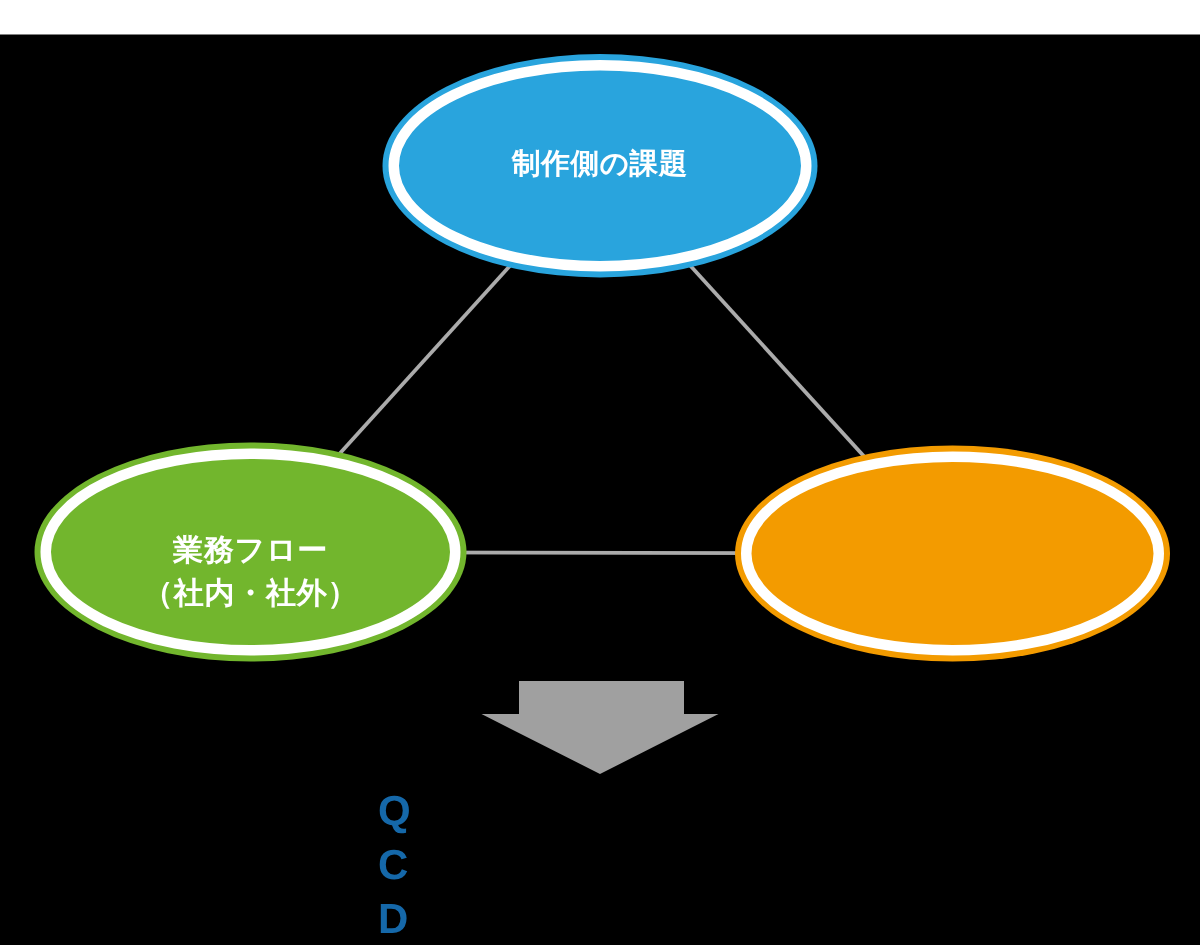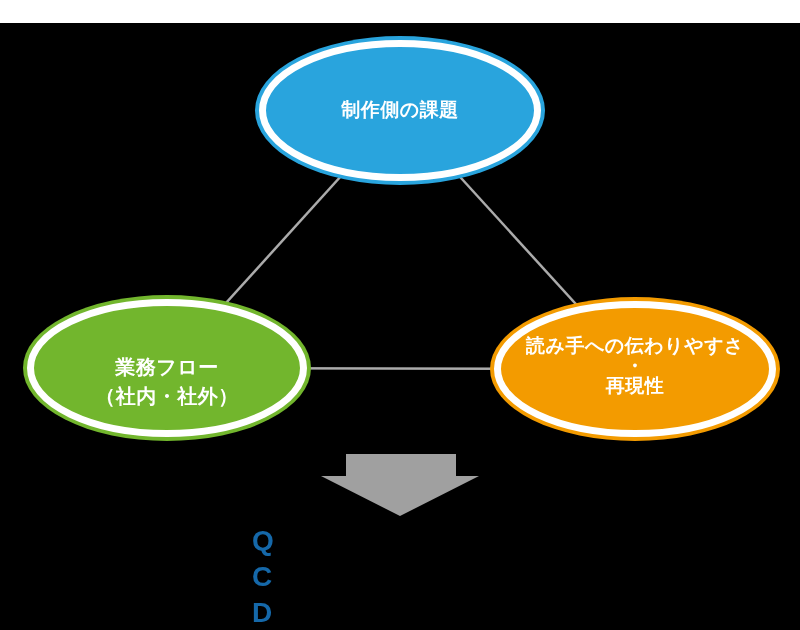--- a/index.html
+++ b/index.html
@@ -64,21 +64,18 @@
       <ellipse cx="635" cy="346" rx="145" ry="72" fill="#F39B00"></ellipse>
       <ellipse cx="635" cy="346" rx="137.5" ry="64.5" fill="none" stroke="#ffffff" stroke-width="7"></ellipse>
     </g>
   </svg>
 
   <div class="node-label label-production">制作側の課題</div>
 
   <div class="node-label label-workflow">業務フロー
 （社内・社外）</div>
 
-  <div class="node-label label-reader">読み手への伝わりやすさ
-・
-再現性</div>
 
   <div class="qcd" style="color: rgb(21, 104, 169);">Q
 C
 D</div>
 
 </div>
 
 </body></html>

